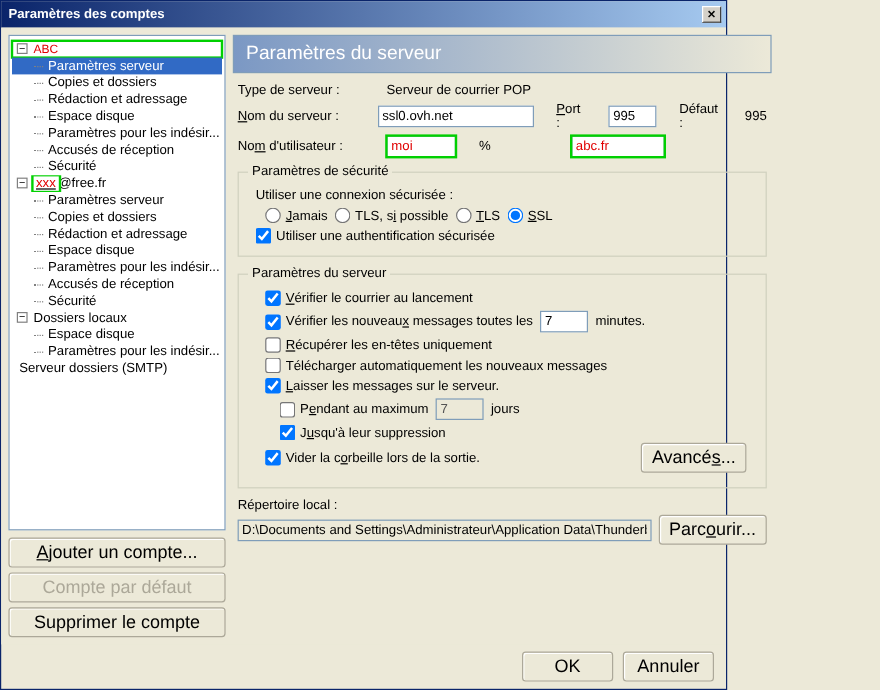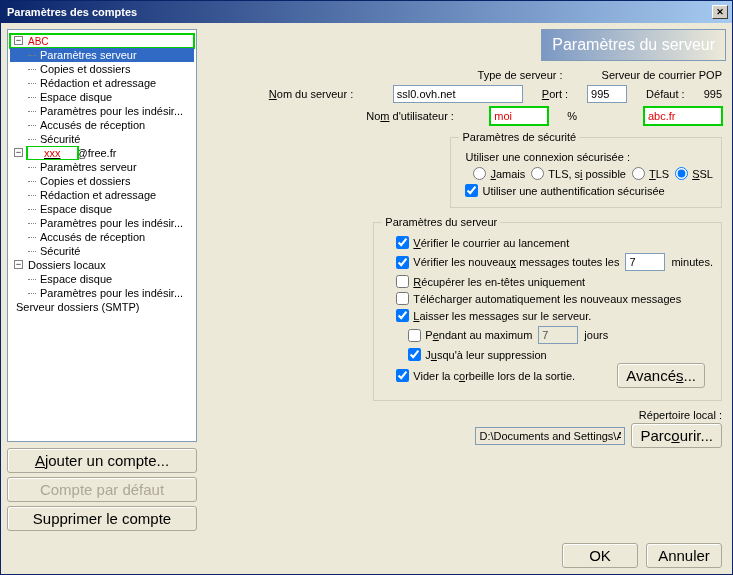--- a/index.html
+++ b/index.html
@@ -1,35 +1,35 @@
 <!DOCTYPE html>
 <html><head>
 <meta charset="utf-8">
 <style>
 * { box-sizing: border-box; margin: 0; padding: 0; }
 body { font-family: Tahoma, Arial, sans-serif; font-size: 11px; background: #ece9d8; width: 733px; height: 575px; overflow: hidden; }
-.window { border: 1px solid #0a246a; width: 733px; height: 575px; display: flex; flex-direction: column; }
+.window { border: 1px solid #0a246a; width: 606px; height: 575px; display: flex; flex-direction: column; }
 .titlebar { background: linear-gradient(to right, #0a246a, #a6caf0); color: #fff; height: 22px; display: flex; align-items: center; padding: 0 4px 0 6px; font-weight: bold; }
 .titlebar .title { flex: 1; }
 .titlebar .close { width: 16px; height: 14px; background: #d4d0c8; border: 1px solid #fff; border-right-color:#404040; border-bottom-color:#404040; color:#000; font-size:9px; line-height:12px; text-align:center; font-family:Arial; }
 .content { flex: 1; display: flex; padding: 6px; gap: 6px; background: #ece9d8; }
 .sidebar { width: 190px; display: flex; flex-direction: column; }
 .tree { flex: 1; background: #fff; border: 1px solid #7f9db9; padding: 4px 2px; overflow: hidden; }
 .tree-item { padding: 1px 2px 1px 4px; white-space: nowrap; overflow: hidden; text-overflow: ellipsis; color:#000; }
 .tree-item.indent { padding-left: 30px; position: relative; }
 .tree-item.indent::before { content:""; position:absolute; left:18px; top:50%; width:8px; border-top:1px dotted #808080; }
 .tree-item.root { padding-left: 18px; position: relative; }
 .tree-item .box { display:inline-block; width:9px; height:9px; border:1px solid #808080; text-align:center; line-height:7px; font-size:9px; margin-right:4px; background:#fff; color:#000; position:absolute; left:4px; top:2px; }
 .tree-item.selected { background:#316ac5; color:#fff; }
 .tree-item.hl { outline: 2px solid #00d000; outline-offset: -1px; }
 .tree-item.hl .red { color:#e00000; font-size:10px; }
 .sidebar-btns { margin-top: 6px; display:flex; flex-direction:column; gap:4px; }
 .btn { background:#ece9d8; border:1px solid #aca899; border-radius:3px; padding:3px 8px; font-size:15px; font-family:inherit; box-shadow:inset 1px 1px 0 #fff; cursor:pointer; text-align:center; }
 .btn:disabled { color:#aca899; }
-.main { flex:1; display:flex; flex-direction:column;align-items:flex-end; }
+.main { flex:1; display:flex; flex-direction:column; }
 .header { background: linear-gradient(to right, #7b98c4, #ece9d8); color:#fff; padding:6px 10px; font-size:16px; border:1px solid #7f9db9; margin-bottom:6px; }
 .form-row { display:flex; align-items:center; gap:19px; padding:2px 4px; }
 .form-row .lbl { width:105px; }
 .inp { border:1px solid #7f9db9; background:#fff; padding:1px 3px; font-family:inherit; font-size:11px; height:18px; }
 .inp.hl { outline:2px solid #00d000; outline-offset:-1px; color:#e00000; }
 fieldset { border:1px solid #d0d0bf; margin:4px 4px; padding:6px 8px 8px 8px; }
 legend { padding:0 3px; }
 .radio-row, .chk-row { display:flex; align-items:center; gap:6px; padding:2px 0 2px 14px; }
 .radio-row label, .chk-row label { display:flex; align-items:center; gap:4px; }
 .sub { padding-left: 26px; }
@@ -53,21 +53,21 @@
     <div class="sidebar">
       <div class="tree">
         <div class="tree-item root hl"><span class="box">−</span><span class="red">ABC</span></div>
         <div class="tree-item indent selected">Paramètres serveur</div>
         <div class="tree-item indent">Copies et dossiers</div>
         <div class="tree-item indent">Rédaction et adressage</div>
         <div class="tree-item indent">Espace disque</div>
         <div class="tree-item indent">Paramètres pour les indésir...</div>
         <div class="tree-item indent">Accusés de réception</div>
         <div class="tree-item indent">Sécurité</div>
-        <div class="tree-item root"><span class="box">−</span><span class="hl" style="outline:2px solid #00d000; padding:0 16px;text-decoration:underline;"><span class="red" style="color:#e00000">xxx</span></span><span>@free.fr</span></div>
+        <div class="tree-item root"><span class="box">−</span><span class="hl" style="outline:2px solid #00d000; padding:0 2px;text-decoration:underline;"><span class="red" style="color:#e00000">xxx</span></span><span>@free.fr</span></div>
         <div class="tree-item indent">Paramètres serveur</div>
         <div class="tree-item indent">Copies et dossiers</div>
         <div class="tree-item indent">Rédaction et adressage</div>
         <div class="tree-item indent">Espace disque</div>
         <div class="tree-item indent">Paramètres pour les indésir...</div>
         <div class="tree-item indent">Accusés de réception</div>
         <div class="tree-item indent">Sécurité</div>
         <div class="tree-item root"><span class="box">−</span><span>Dossiers locaux</span></div>
         <div class="tree-item indent">Espace disque</div>
         <div class="tree-item indent">Paramètres pour les indésir...</div>

